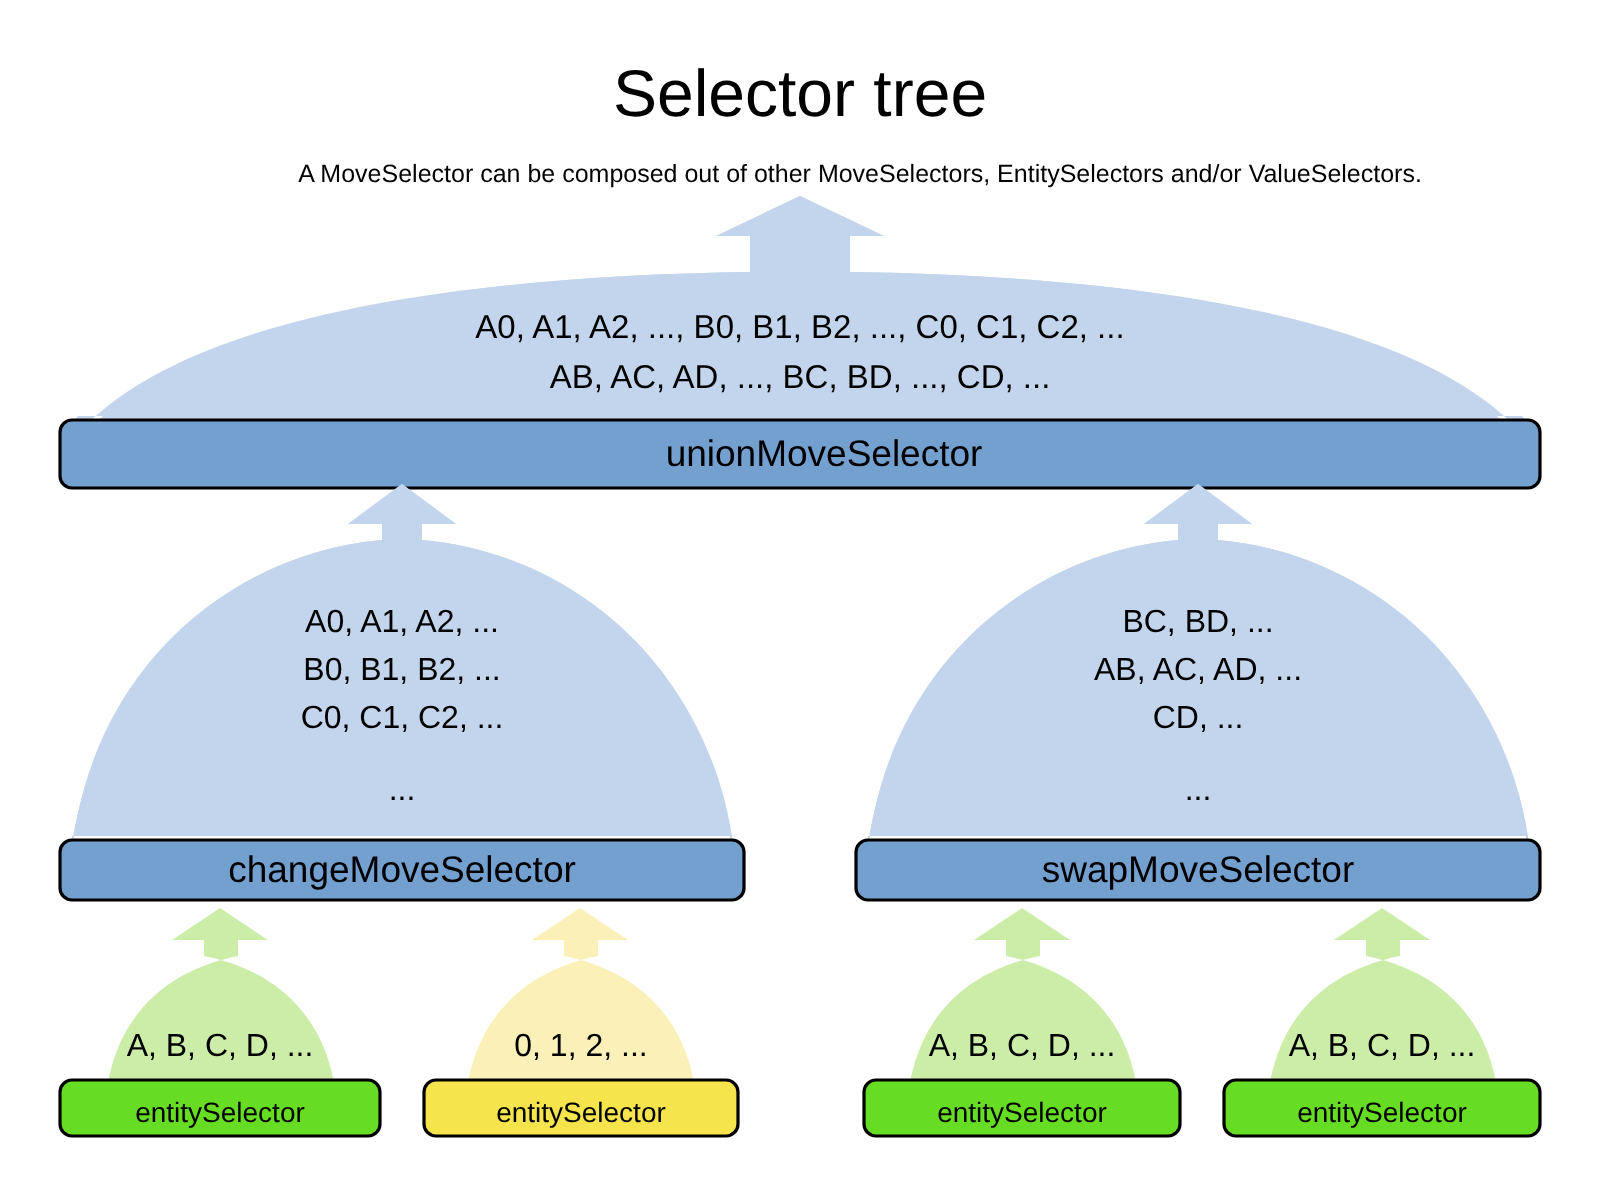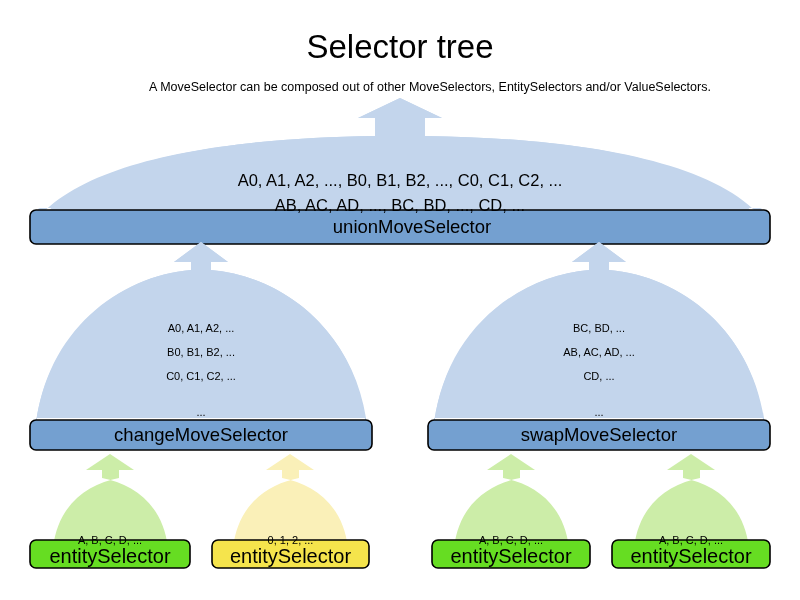--- a/index.html
+++ b/index.html
@@ -52,39 +52,38 @@
   }
   .balloon-text {
     position: absolute;
     left: 0;
     width: 100%;
     text-align: center;
     font-size: 16.5px;
     line-height: 25px;
     color: #000;
     pointer-events: none;
-    margin-top: 16px;
   }
   .balloon-text.small {
-    font-size: 11px;
+    font-size: 16px;
     line-height: 24px;
   }
   .bar-label {
     position: absolute;
     left: 0;
     width: 100%;
     text-align: center;
     font-size: 18.5px;
     line-height: 28px;
     color: #000;
     pointer-events: none;
     white-space: nowrap;
   }
   .leaf .bar-label {
-    font-size: 20px;
+    font-size: 14px;
   }
 </style>
 </head>
 <body>
 
 <div id="canvas">
 
   <div class="title">Selector tree</div>
   <div class="subtitle">A MoveSelector can be composed out of other MoveSelectors, EntitySelectors and/or ValueSelectors.</div>
 

